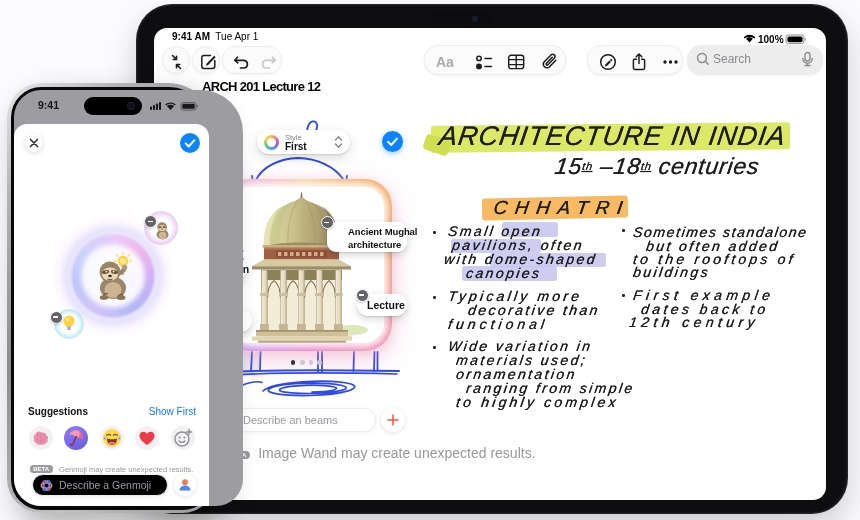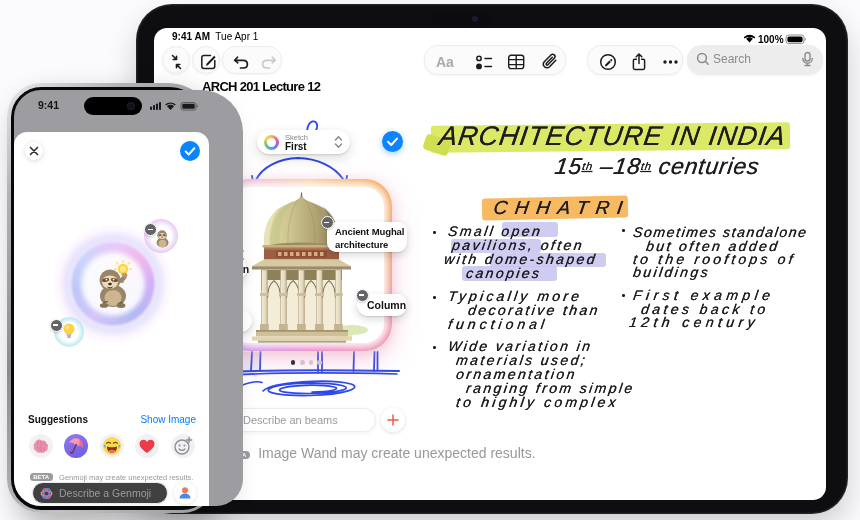--- a/index.html
+++ b/index.html
@@ -283,44 +283,44 @@
       </svg>
 
       <div class="abs" style="left:60px;top:107px;width:15px;height:15px">
         <svg width="15" height="15">
             <path d="M2.5 2.5 L12.5 12.5 M12.5 2.5 L2.5 12.5" stroke="#3f3f42" stroke-width="1.6" stroke-linecap="round"></path>
           </svg>
       </div>
       <div class="abs" style="left:103px;top:102px;width:93px;height:24px;background:#fff;border-radius:12px;box-shadow:0 1px 2px rgba(0,0,0,.12),0 4px 12px rgba(0,0,0,.14)">
         <div style="position:absolute;left:7px;top:4.5px;width:15px;height:15px;border-radius:50%;background:conic-gradient(#f7b94e,#ee5f9a,#8a64ee,#4aa8f0,#58c878,#f0d44e,#f7b94e)"></div>
         <div style="position:absolute;left:10px;top:7.5px;width:9px;height:9px;border-radius:50%;background:#fff"></div>
-        <div style="position:absolute;left:28px;top:3px;font-size:7.5px;color:#86868b">Sketch</div>
+        <div style="position:absolute;left:28px;top:3px;font-size:7.5px;color:#86868b">Style</div>
         <div style="position:absolute;left:28px;top:11px;font-size:10px;font-weight:700;color:#111">First</div>
         <svg style="position:absolute;right:7px;top:5px" width="9" height="14" viewBox="0 0 9 14">
           <path d="M1.5 5 L4.5 1.8 L7.5 5 M1.5 9 L4.5 12.2 L7.5 9" fill="none" stroke="#8a8a8f" stroke-width="1.5" stroke-linecap="round" stroke-linejoin="round"></path>
         </svg>
       </div>
       <div class="abs" style="left:228px;top:103px;width:21px;height:21px;border-radius:50%;background:#0b84fe;box-shadow:0 2px 6px rgba(11,132,254,.4)">
         <svg width="21" height="21" viewBox="0 0 21 21">
             <path d="M6 10.8 L9.2 14 L15 7.6" fill="none" stroke="#fff" stroke-width="2" stroke-linecap="round" stroke-linejoin="round"></path>
           </svg>
       </div>
 
       <div class="pill" style="left:173px;top:194px;width:80px;height:30px;font-size:9.5px;line-height:13px;letter-spacing:-.1px;padding-left:0">
-        <div style="margin:3px 0 0 8px;white-space:nowrap">Ancient Mughal<br>architecture</div>
+        <div style="margin:3px 0 0 21px;white-space:nowrap">Ancient Mughal<br>architecture</div>
       </div>
       <div class="minus" style="left:166.5px;top:188px"></div>
       <div class="pill" style="left:45px;top:230px;width:48px;height:22px;font-size:10.5px;border-radius:11px">
           <div style="margin:4.5px 0 0 10px">Pavilion</div>
         </div>
       <div class="pill" style="left:56px;top:282px;width:42px;height:22px;font-size:10.5px;border-radius:11px">
           <div style="margin:4.5px 0 0 9px">First</div>
         </div>
       <div class="pill" style="left:203px;top:266px;width:50px;height:22px;font-size:10.5px;border-radius:11px">
-          <div style="margin:4.5px 0 0 10px">Column</div>
+          <div style="margin:4.5px 0 0 10px">Lecture</div>
         </div>
       <div class="minus" style="left:201.5px;top:260.5px"></div>
 
       <div class="dot" style="left:136.5px;top:332px;width:4.5px;height:4.5px;background:#333"></div>
       <div class="dot" style="left:146px;top:332px;width:4.5px;height:4.5px;background:#c9c9ce"></div>
       <div class="dot" style="left:154.5px;top:332px;width:4.5px;height:4.5px;background:#c9c9ce"></div>
       <div class="dot" style="left:163px;top:332px;width:4.5px;height:4.5px;background:#c9c9ce"></div>
 
       <svg class="abs" style="left:58px;top:383px" width="15" height="15" viewBox="0 0 15 15">
         <g fill="none" stroke-width="1.6" stroke-linecap="round">
@@ -359,21 +359,21 @@
           <path d="M15.2 3.4 C16.6 2.1 18.4 1.4 20.5 1.4 C22.6 1.4 24.4 2.1 25.8 3.4 L24.9 4.4 C23.7 3.3 22.2 2.7 20.5 2.7 C18.8 2.7 17.3 3.3 16.1 4.4 Z"></path>
           <rect x="31" y="1.5" width="15" height="7.6" rx="2.4" fill="none" stroke="#19191b" stroke-opacity=".5"></rect>
           <rect x="32.3" y="2.8" width="12.4" height="5" rx="1.4"></rect>
           <path d="M46.8 3.6 a2.2 2.2 0 0 1 0 3.4 z" fill-opacity=".5"></path>
         </g>
       </svg>
 
       <div style="position:absolute;left:70px;top:7px;width:58px;height:18px;border-radius:9.5px;background:#000"></div>
       <div style="position:absolute;left:113px;top:12px;width:8px;height:8px;border-radius:50%;background:#101018;box-shadow:inset 0 0 2px #2a3450"></div>
 
-      <div style="position:absolute;left:0;top:42px;width:195px;height:382px;background:#fff;border-radius:13px 13px 0 0">
+      <div style="position:absolute;left:0;top:34px;width:195px;height:382px;background:#fff;border-radius:13px 13px 0 0">
 
         <div style="position:absolute;left:11px;top:10px;width:18px;height:18px;border-radius:50%;background:#fff;box-shadow:0 1px 5px rgba(0,0,0,.16)">
           <svg width="18" height="18">
               <path d="M5.5 5.5 L12.5 12.5 M12.5 5.5 L5.5 12.5" stroke="#333" stroke-width="1.7" stroke-linecap="round"></path>
             </svg>
         </div>
         <div style="position:absolute;left:166px;top:9px;width:20px;height:20px;border-radius:50%;background:#0b84fe">
           <svg width="20" height="20" viewBox="0 0 20 20">
               <path d="M5.6 10.4 L8.7 13.5 L14.4 7.2" fill="none" stroke="#fff" stroke-width="2" stroke-linecap="round" stroke-linejoin="round"></path>
             </svg>
@@ -424,21 +424,21 @@
         <div style="position:absolute;left:40px;top:185px;width:30px;height:30px;border-radius:50%;background:radial-gradient(circle, #fff 42%, rgba(180,230,240,.8) 66%, rgba(150,215,235,.3) 85%, transparent 100%)"></div>
         <svg style="position:absolute;left:48px;top:190px" width="14" height="20" viewBox="0 0 14 20">
           <circle cx="7" cy="7" r="5.5" fill="#ffd23e"></circle>
           <circle cx="5.5" cy="5.5" r="2" fill="#ffe98c"></circle>
           <rect x="4.8" y="12" width="4.4" height="2" rx=".6" fill="#b9b9bd"></rect>
           <rect x="5.2" y="14.2" width="3.6" height="1.6" rx=".6" fill="#9a9a9e"></rect>
         </svg>
         <div class="minus" style="left:35.5px;top:186.5px"></div>
 
         <div style="position:absolute;left:14px;top:282px;font-size:10px;font-weight:700;color:#111">Suggestions</div>
-        <div style="position:absolute;right:13px;top:282px;font-size:10px;color:#0b7bff;white-space:nowrap;position:absolute">Show Image</div>
+        <div style="position:absolute;right:13px;top:282px;font-size:10px;color:#0b7bff;white-space:nowrap;position:absolute">Show First</div>
 
         <div style="position:absolute;left:14.5px;top:302px;width:24px;height:24px;border-radius:50%;background:#f1f1f3">
           <svg width="24" height="24" viewBox="0 0 24 24">
             <path d="M7.5 6.5 C9.5 4.8 12 5.2 12.5 7 C14.5 5.8 17 7 17.3 9.2 C19 9.8 19.6 12 18.6 13.6 C19.2 15.4 18 17.2 16.2 17.4 C15.2 19 13 19.3 11.8 18.2 C10 19.4 7.6 18.6 7 16.8 C5.2 16.4 4.3 14.4 5.1 12.8 C4.1 11.2 4.8 9.2 6.4 8.6 C6.4 7.8 6.8 7 7.5 6.5 Z" fill="#ec8fae"></path>
             <path d="M12.2 7 C12 10.5 12 14 12.1 18.2 M9 7.5 C9.8 8.8 9.2 10 8 10.5 M15 8.5 C14.4 9.8 15 11 16.3 11.3 M8.5 13 C9.8 13.3 10.3 14.5 9.7 15.6 M15.5 13.5 C14.3 14 14 15.3 14.8 16.2" stroke="#d77c98" stroke-width="1" fill="none" stroke-linecap="round"></path>
           </svg>
         </div>
         <div style="position:absolute;left:50px;top:302px;width:24px;height:24px;border-radius:50%;background:linear-gradient(160deg,#8f7cf2,#6a5ce2)">
           <svg width="24" height="24" viewBox="0 0 24 24">
             <g transform="rotate(18 12 12)">
@@ -471,21 +471,21 @@
             <path d="M8 15 C9.6 16.8 12.4 16.8 14 15" stroke="#8e8e93" stroke-width="1.3" fill="none" stroke-linecap="round"></path>
             <path d="M18 3.5 V8.5 M15.5 6 H20.5" stroke="#8e8e93" stroke-width="1.4" stroke-linecap="round"></path>
           </svg>
         </div>
 
         <div style="position:absolute;left:0;top:334px;width:195px;text-align:center">
           <span style="display:inline-block;background:#9b9ba0;color:#fff;font-size:6px;font-weight:700;border-radius:3.5px;padding:1px 3.5px;vertical-align:1px">BETA</span>
           <span style="font-size:7.5px;color:#98989d">&nbsp;Genmoji may create unexpected results.</span>
         </div>
 
-        <div style="position:absolute;left:18px;top:350px;width:136px;height:22px;border-radius:11px;background:#404040;border:1px solid #ebebee;box-sizing:border-box;box-shadow:0 1px 4px rgba(0,0,0,.07)">
+        <div style="position:absolute;left:18px;top:350px;width:136px;height:22px;border-radius:11px;background:#000000;border:1px solid #ebebee;box-sizing:border-box;box-shadow:0 1px 4px rgba(0,0,0,.07)">
           <svg style="position:absolute;left:7px;top:4px" width="13" height="13" viewBox="0 0 15 15">
             <g fill="none" stroke-width="1.6" stroke-linecap="round">
               <ellipse cx="7.5" cy="7.5" rx="6" ry="3" stroke="#f59a4a"></ellipse>
               <ellipse cx="7.5" cy="7.5" rx="6" ry="3" stroke="#ec5aa8" transform="rotate(60 7.5 7.5)"></ellipse>
               <ellipse cx="7.5" cy="7.5" rx="6" ry="3" stroke="#4a9af5" transform="rotate(120 7.5 7.5)"></ellipse>
             </g>
           </svg>
           <div style="margin:4px 0 0 26px;font-size:10.5px;color:#9a9aa2">Describe a Genmoji</div>
         </div>
         <div style="position:absolute;left:159.5px;top:350px;width:22px;height:22px;border-radius:50%;background:#fff;box-shadow:0 1px 4px rgba(0,0,0,.12)">

